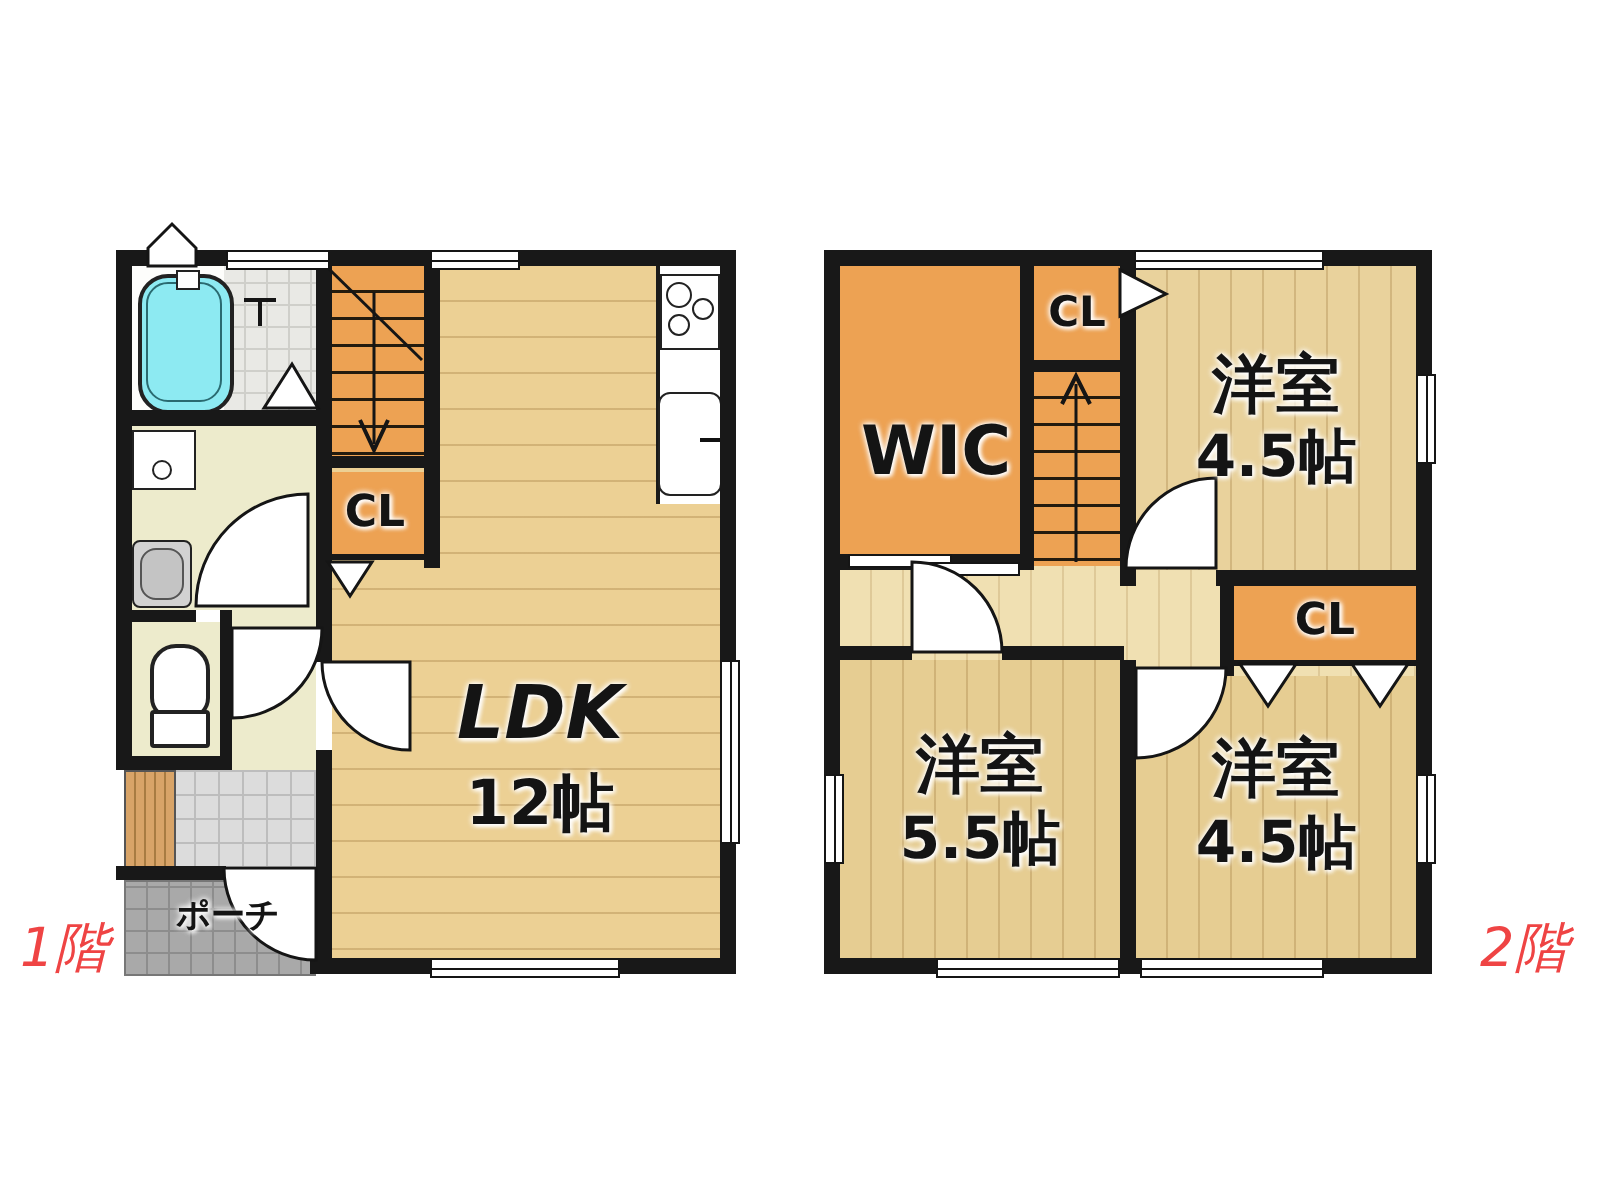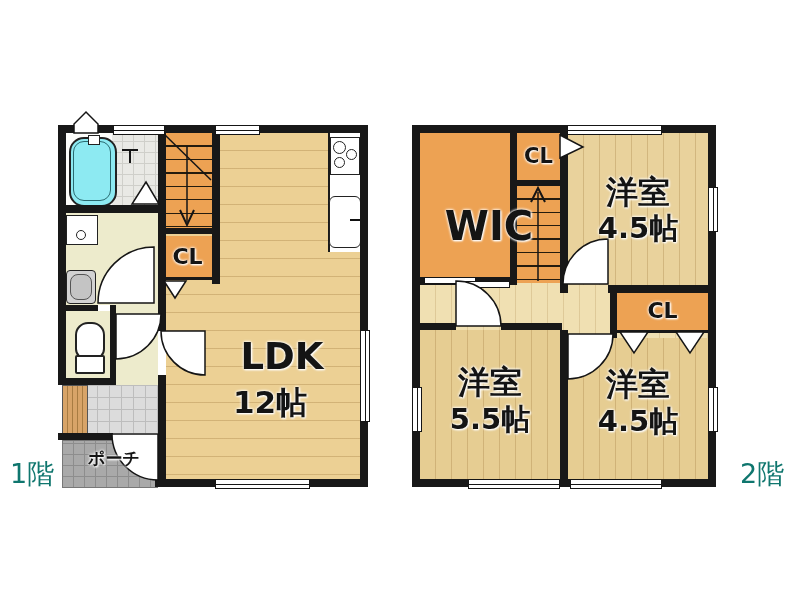--- a/index.html
+++ b/index.html
@@ -37,21 +37,21 @@
   .win-v{position:absolute;background:#fff;border:1px solid #151515;z-index:45;}
   .win-v::after{content:"";position:absolute;top:0;bottom:0;left:50%;width:1px;background:#151515;}
   .lbl{position:absolute;display:flex;align-items:center;justify-content:center;
        font-weight:bold;color:#141414;z-index:60;line-height:1;
        text-shadow:0 0 3px #fff,0 0 3px #fff,1px 1px 2px #fff;}
   .fixture{position:absolute;background:#fff;border:2px solid #222;z-index:30;}
   svg.overlay{position:absolute;left:0;top:0;z-index:50;}
   #watermark{position:absolute;left:286px;top:276px;width:280px;height:62px;z-index:70;
        font-size:52px;font-weight:bold;letter-spacing:0px;white-space:nowrap;
        color:rgba(255,255,255,0.82);-webkit-text-stroke:2px rgba(125,125,125,0.45);}
-  .floorlabel{position:absolute;color:#0f766e;font-size:27px;z-index:60;}
+  .floorlabel{position:absolute;color:#ef4444;font-size:27px;z-index:60;font-style:italic;}
 </style>
 </head>
 <body>
 
 <div id="canvas">
 
   <div class="abs floorwood1" style="left:166px;top:133px;width:194px;height:346px;z-index:10;"></div>
 
   <div class="abs" style="left:328px;top:133px;width:32px;height:119px;background:#fff;border-left:2px solid #1a1a1a;z-index:20;"></div>
 
@@ -167,27 +167,27 @@
 
     <path d="M560,135 L560,158 L583,147 Z" fill="#fff" stroke="#151515" stroke-width="1.5"></path>
 
     <path d="M620,332 L648,332 L634,353 Z" fill="#fff" stroke="#151515" stroke-width="1.5"></path>
     <path d="M676,332 L704,332 L690,353 Z" fill="#fff" stroke="#151515" stroke-width="1.5"></path>
 
     <path d="M538,192 L538,281" stroke="#151515" stroke-width="1.5"></path>
     <path d="M531,202 L538,188 L545,202" fill="none" stroke="#151515" stroke-width="2"></path>
   </svg>
 
-  <div class="lbl" style="left:212px;top:336px;width:140px;height:40px;font-size:37px;">LDK</div>
+  <div class="lbl" style="left:200px;top:336px;width:140px;height:40px;font-size:37px;font-style:italic;">LDK</div>
   <div class="lbl" style="left:200px;top:384px;width:140px;height:36px;font-size:31px;">12帖</div>
   <div class="lbl" style="left:163px;top:243px;width:49px;height:28px;font-size:22px;">CL</div>
   <div class="lbl" style="left:68px;top:448px;width:92px;height:20px;font-size:17px;">ポーチ</div>
   <div class="floorlabel" style="left:10px;top:456px;">1階</div>
 
-  <div class="lbl" style="left:444px;top:206px;width:90px;height:40px;font-size:40px;">WIC</div>
+  <div class="lbl" style="left:423px;top:206px;width:90px;height:40px;font-size:34px;">WIC</div>
   <div class="lbl" style="left:517px;top:142px;width:43px;height:28px;font-size:21px;">CL</div>
   <div class="lbl" style="left:568px;top:174px;width:140px;height:36px;font-size:32px;">洋室</div>
   <div class="lbl" style="left:568px;top:212px;width:140px;height:32px;font-size:29px;">4.5帖</div>
   <div class="lbl" style="left:617px;top:296px;width:91px;height:30px;font-size:22px;">CL</div>
   <div class="lbl" style="left:420px;top:364px;width:140px;height:36px;font-size:32px;">洋室</div>
   <div class="lbl" style="left:420px;top:402px;width:140px;height:34px;font-size:29px;">5.5帖</div>
   <div class="lbl" style="left:568px;top:366px;width:140px;height:36px;font-size:32px;">洋室</div>
   <div class="lbl" style="left:568px;top:404px;width:140px;height:34px;font-size:29px;">4.5帖</div>
   <div class="floorlabel" style="left:740px;top:456px;">2階</div>
 

